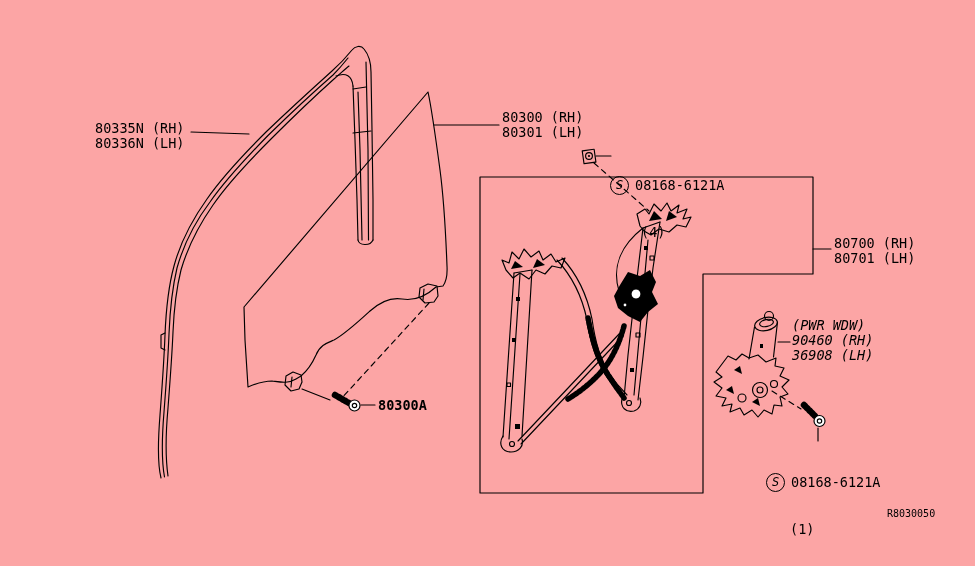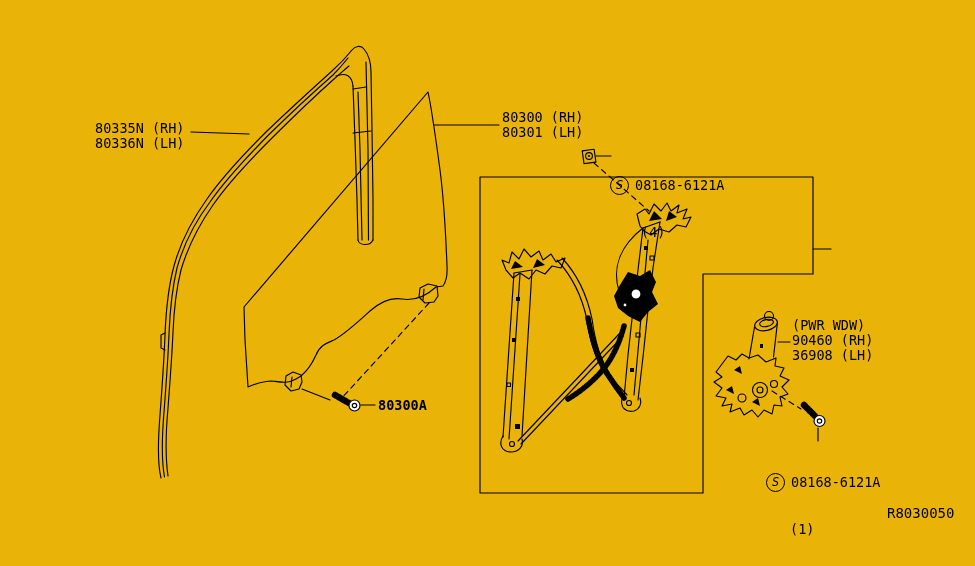--- a/index.html
+++ b/index.html
@@ -1,25 +1,25 @@
 <!DOCTYPE html>
 <html><head>
 <meta charset="utf-8">
 <style>
   html,body{margin:0;padding:0;background:#fff;}
-  #stage{position:relative;width:975px;height:566px;background:#eab308;overflow:hidden;
+  #stage{position:relative;width:975px;height:566px;background:#fca5a5;overflow:hidden;
          font-family:"DejaVu Sans Mono","Liberation Mono",monospace;color:#000;}
   #art{position:absolute;left:0;top:0;}
   .ln{fill:none;stroke:#000;stroke-width:1.15;stroke-linejoin:round;stroke-linecap:round;}
   .fillb{fill:#000;stroke:none;}
   .hatch{fill:none;stroke:#000;stroke-width:5.5;stroke-dasharray:2.2 2.2;}
   .threads{fill:none;stroke:#000;stroke-width:6.5;stroke-dasharray:1.6 2.2;}
   .dash{stroke-dasharray:5.5 4.5;}
   .lbl{position:absolute;font-size:13.5px;line-height:15px;white-space:pre;letter-spacing:0;}
-  .ref{font-size:14px;}
+  .ref{font-size:10px;}
   .row{display:flex;align-items:center;gap:6px;}
   .scircle{width:19px;height:19px;box-sizing:border-box;border:1.4px solid #000;border-radius:50%;
            display:flex;align-items:center;justify-content:center;font-size:12px;font-style:italic;}
   .qty{line-height:14px;}
 </style>
 </head>
 <body>
 
 <div id="stage">
 
@@ -183,22 +183,23 @@
   <div class="lbl" style="left:502px;top:110px;"><span>80300 (RH)</span><br><span>80301 (LH)</span></div>
 
   <div class="lbl" style="left:610px;top:146px;">
     <div class="row">
       <span class="scircle">S</span>
       <span>08168-6121A</span>
     </div>
     <div class="qty" style="margin-left:31px;">(4)</div>
   </div>
 
-
-  <div class="lbl" style="left:792px;top:318px;"><span>(PWR WDW)</span><br><span>90460 (RH)</span><br><span>36908 (LH)</span></div>
+  <div class="lbl" style="left:834px;top:236px;"><span>80700 (RH)</span><br><span>80701 (LH)</span></div>
+
+  <div class="lbl" style="left:792px;top:318px;font-style:italic;"><span>(PWR WDW)</span><br><span>90460 (RH)</span><br><span>36908 (LH)</span></div>
 
   <div class="lbl" style="left:378px;top:398px;font-weight:bold;"><span>80300A</span></div>
 
   <div class="lbl" style="left:766px;top:443px;">
     <div class="row">
       <span class="scircle">S</span>
       <span>08168-6121A</span>
     </div>
     <div class="qty" style="margin-left:24px;">(1)</div>
   </div>

